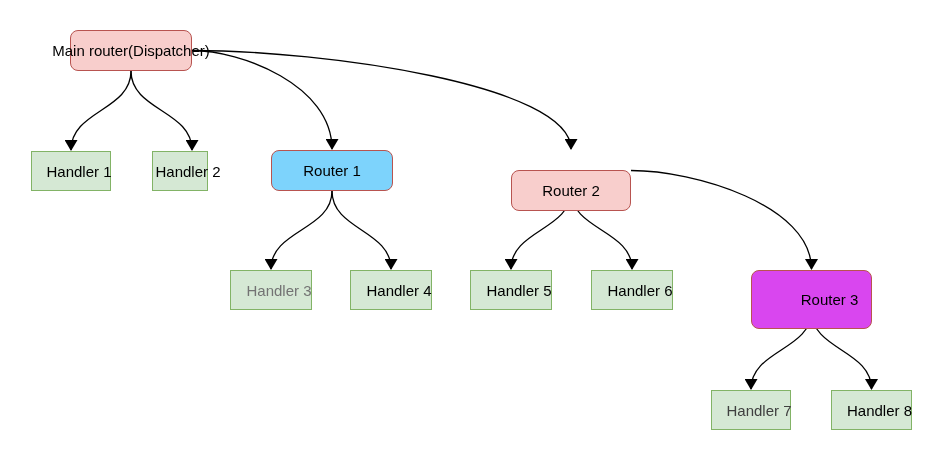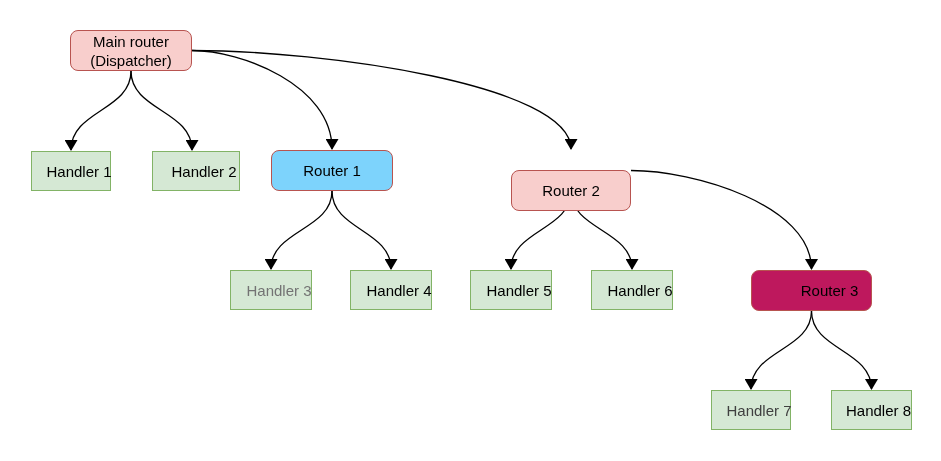--- a/index.html
+++ b/index.html
@@ -19,21 +19,20 @@
     position: absolute;
     left: 0;
     top: 0;
     width: 941px;
     height: 461px;
   }
   .node {
     position: absolute;
     box-sizing: border-box;
     display: flex;
-    flex-direction: column;
     align-items: center;
     justify-content: center;
     font-size: 15px;
     line-height: 19px;
     color: #000000;
     text-align: center;
     white-space: nowrap;
   }
   .node.router {
     border-radius: 8px;
@@ -68,44 +67,44 @@
       </g>
   </svg>
   <div>
       <div class="node router" style="left: 70px; top: 30px; width: 122px; height: 41px; background: rgb(248, 206, 204); border: 1px solid rgb(184, 84, 80); color: rgb(0, 0, 0);">
         <div>Main router</div>
         <div>(Dispatcher)</div>
       </div>
       <div class="node handler" style="left: 31px; top: 151px; width: 80px; height: 40px; background: rgb(213, 232, 212); border: 1px solid rgb(130, 179, 102); color: rgb(0, 0, 0);">
         <div>Handler 1</div>
       </div>
-      <div class="node handler" style="left: 152px; top: 151px; width: 88px; height: 40px; background: rgb(213, 232, 212); border: 1px solid rgb(130, 179, 102); color: rgb(0, 0, 0);">
+      <div class="node handler" style="left: 152px; top: 151px; width: 56px; height: 40px; background: rgb(213, 232, 212); border: 1px solid rgb(130, 179, 102); color: rgb(0, 0, 0);">
         <div>Handler 2</div>
       </div>
       <div class="node router" style="left: 271px; top: 150px; width: 122px; height: 41px; background: #7dd3fc; border: 1px solid rgb(184, 84, 80); color: rgb(0, 0, 0);">
         <div>Router 1</div>
       </div>
       <div class="node router" style="left: 511px; top: 150px; width: 120px; height: 41px; background: rgb(248, 206, 204); border: 1px solid rgb(184, 84, 80); color: rgb(0, 0, 0); margin-top: 20px;">
         <div>Router 2</div>
       </div>
       <div class="node handler" style="left: 230px; top: 270px; width: 82px; height: 40px; background: rgb(213, 232, 212); border: 1px solid rgb(130, 179, 102); color: #737373;">
         <div>Handler 3</div>
       </div>
       <div class="node handler" style="left: 350px; top: 270px; width: 82px; height: 40px; background: rgb(213, 232, 212); border: 1px solid rgb(130, 179, 102); color: rgb(0, 0, 0); text-align: center;">
         <div>Handler 4</div>
       </div>
       <div class="node handler" style="left: 470px; top: 270px; width: 82px; height: 40px; background: rgb(213, 232, 212); border: 1px solid rgb(130, 179, 102); color: rgb(0, 0, 0);">
         <div>Handler 5</div>
       </div>
       <div class="node handler" style="left: 591px; top: 270px; width: 82px; height: 40px; background: rgb(213, 232, 212); border: 1px solid rgb(130, 179, 102); color: rgb(0, 0, 0);">
         <div>Handler 6</div>
       </div>
-      <div class="node router" style="left: 751px; top: 270px; width: 121px; height: 41px; background: #be185d; border: 1px solid rgb(184, 84, 80); color: rgb(0, 0, 0); padding-left: 36px;">
+      <div class="node router" style="left: 751px; top: 270px; width: 121px; height: 59px; background: #d946ef; border: 1px solid rgb(184, 84, 80); color: rgb(0, 0, 0); padding-left: 36px;">
         <div>Router 3</div>
       </div>
       <div class="node handler" style="left: 711px; top: 390px; width: 80px; height: 40px; background: rgb(213, 232, 212); border: 1px solid rgb(130, 179, 102); color: #404040;">
         <div>Handler 7</div>
       </div>
-      <div class="node handler" style="left: 831px; top: 390px; width: 81px; height: 40px; background: rgb(213, 232, 212); border: 1px solid rgb(130, 179, 102); color: rgb(0, 0, 0); align-items: flex-end;">
+      <div class="node handler" style="left: 831px; top: 390px; width: 81px; height: 40px; background: rgb(213, 232, 212); border: 1px solid rgb(130, 179, 102); color: rgb(0, 0, 0);">
         <div>Handler 8</div>
       </div>
     </div>
 </div>
 
 </body></html>

